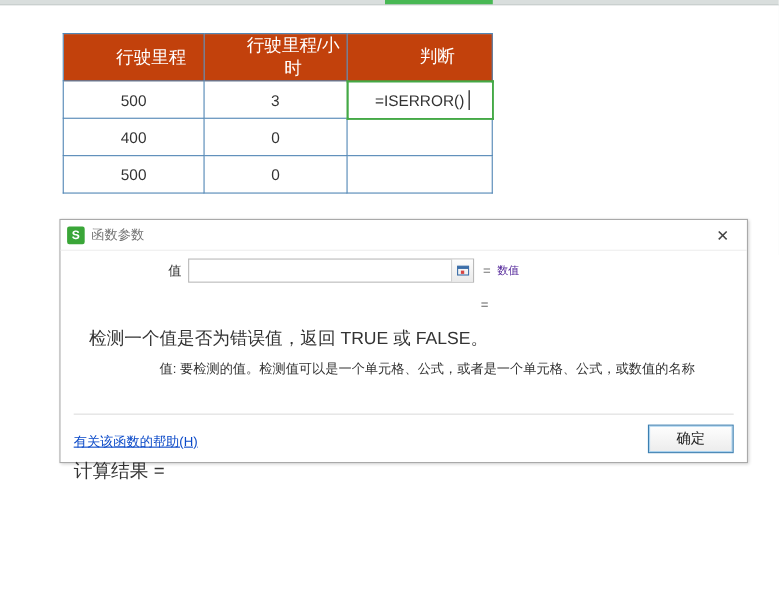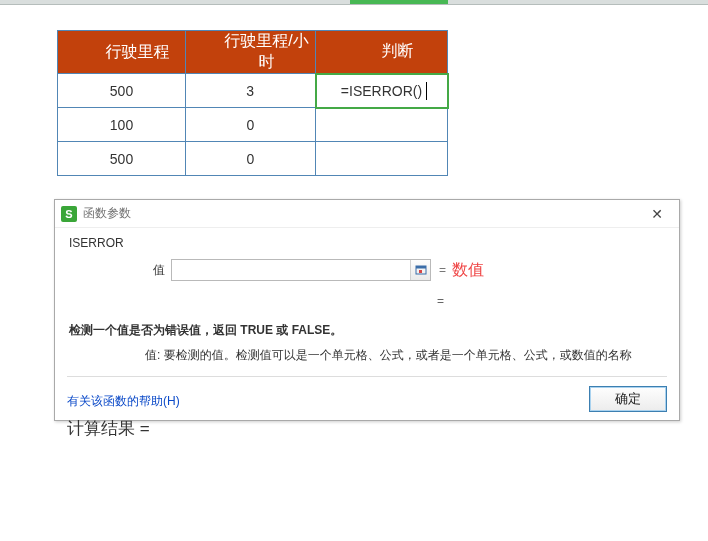--- a/index.html
+++ b/index.html
@@ -172,35 +172,34 @@
     cursor: pointer;
   }
   .ref-btn svg { width: 12px; height: 12px; }
   .arg-eq {
     margin-left: 8px;
     font-size: 12px;
     color: #777;
   }
   .arg-hint {
     margin-left: 6px;
-    font-size: 16px;
-    color: #ef4444;
+    font-size: 10px;
+    color: #4c1d95;
   }
   .formula-eq-row {
     margin-left: 370px;
     margin-top: 12px;
     font-size: 12px;
     color: #666;
   }
   .desc {
-    font-size: 12px;
+    font-size: 16px;
     color: #333;
     margin-top: 14px;
-    margin-left: 2px;
-    font-weight: bold;
+    margin-left: 14px;
   }
   .desc-detail {
     font-size: 12px;
     color: #333;
     margin-top: 8px;
     margin-left: 78px;
   }
   .divider {
     position: absolute;
     left: 12px; right: 12px;
@@ -213,20 +212,21 @@
     top: 154px;
     left: 12px;
     font-size: 17px;
     margin-top: 35px;
   }
   .help-link {
     position: absolute;
     bottom: 10px; left: 12px;
     font-size: 12px;
     color: #0a49c8;
+    text-decoration: underline;
     cursor: pointer;
   }
   .btn-row {
     position: absolute;
     bottom: 8px; right: 12px;
     display: flex;
     gap: 22px;
   }
   .btn {
     width: 78px; height: 26px;
@@ -265,21 +265,21 @@
       <tbody>
         <tr>
           <td>500</td>
           <td>3</td>
           <td class="cell-editing">
             <span>=ISERROR()</span>
             <span class="caret"></span>
           </td>
         </tr>
         <tr>
-          <td>100</td>
+          <td>400</td>
           <td>0</td>
           <td></td>
         </tr>
         <tr>
           <td>500</td>
           <td>0</td>
           <td></td>
         </tr>
       </tbody>
     </table>
@@ -288,21 +288,20 @@
       <div class="dlg-title">
         <div class="dlg-icon">
           <span>S</span>
         </div>
         <div class="dlg-title-text">函数参数</div>
         <div class="dlg-close">
           <span>✕</span>
         </div>
       </div>
       <div class="dlg-body">
-        <div class="func-name">ISERROR</div>
 
         <div class="arg-row">
           <div class="arg-label">值</div>
           <div class="arg-input-wrap">
             <input class="arg-input" value="" style="">
             <div class="ref-btn">
               <svg viewBox="0 0 12 12">
                 <rect x="1" y="2" width="10" height="8" fill="none" stroke="#3a6da8" stroke-width="1"></rect>
                 <rect x="1" y="2" width="10" height="2.5" fill="#3a6da8"></rect>
                 <rect x="4" y="6" width="3" height="3" fill="#d64545"></rect>

